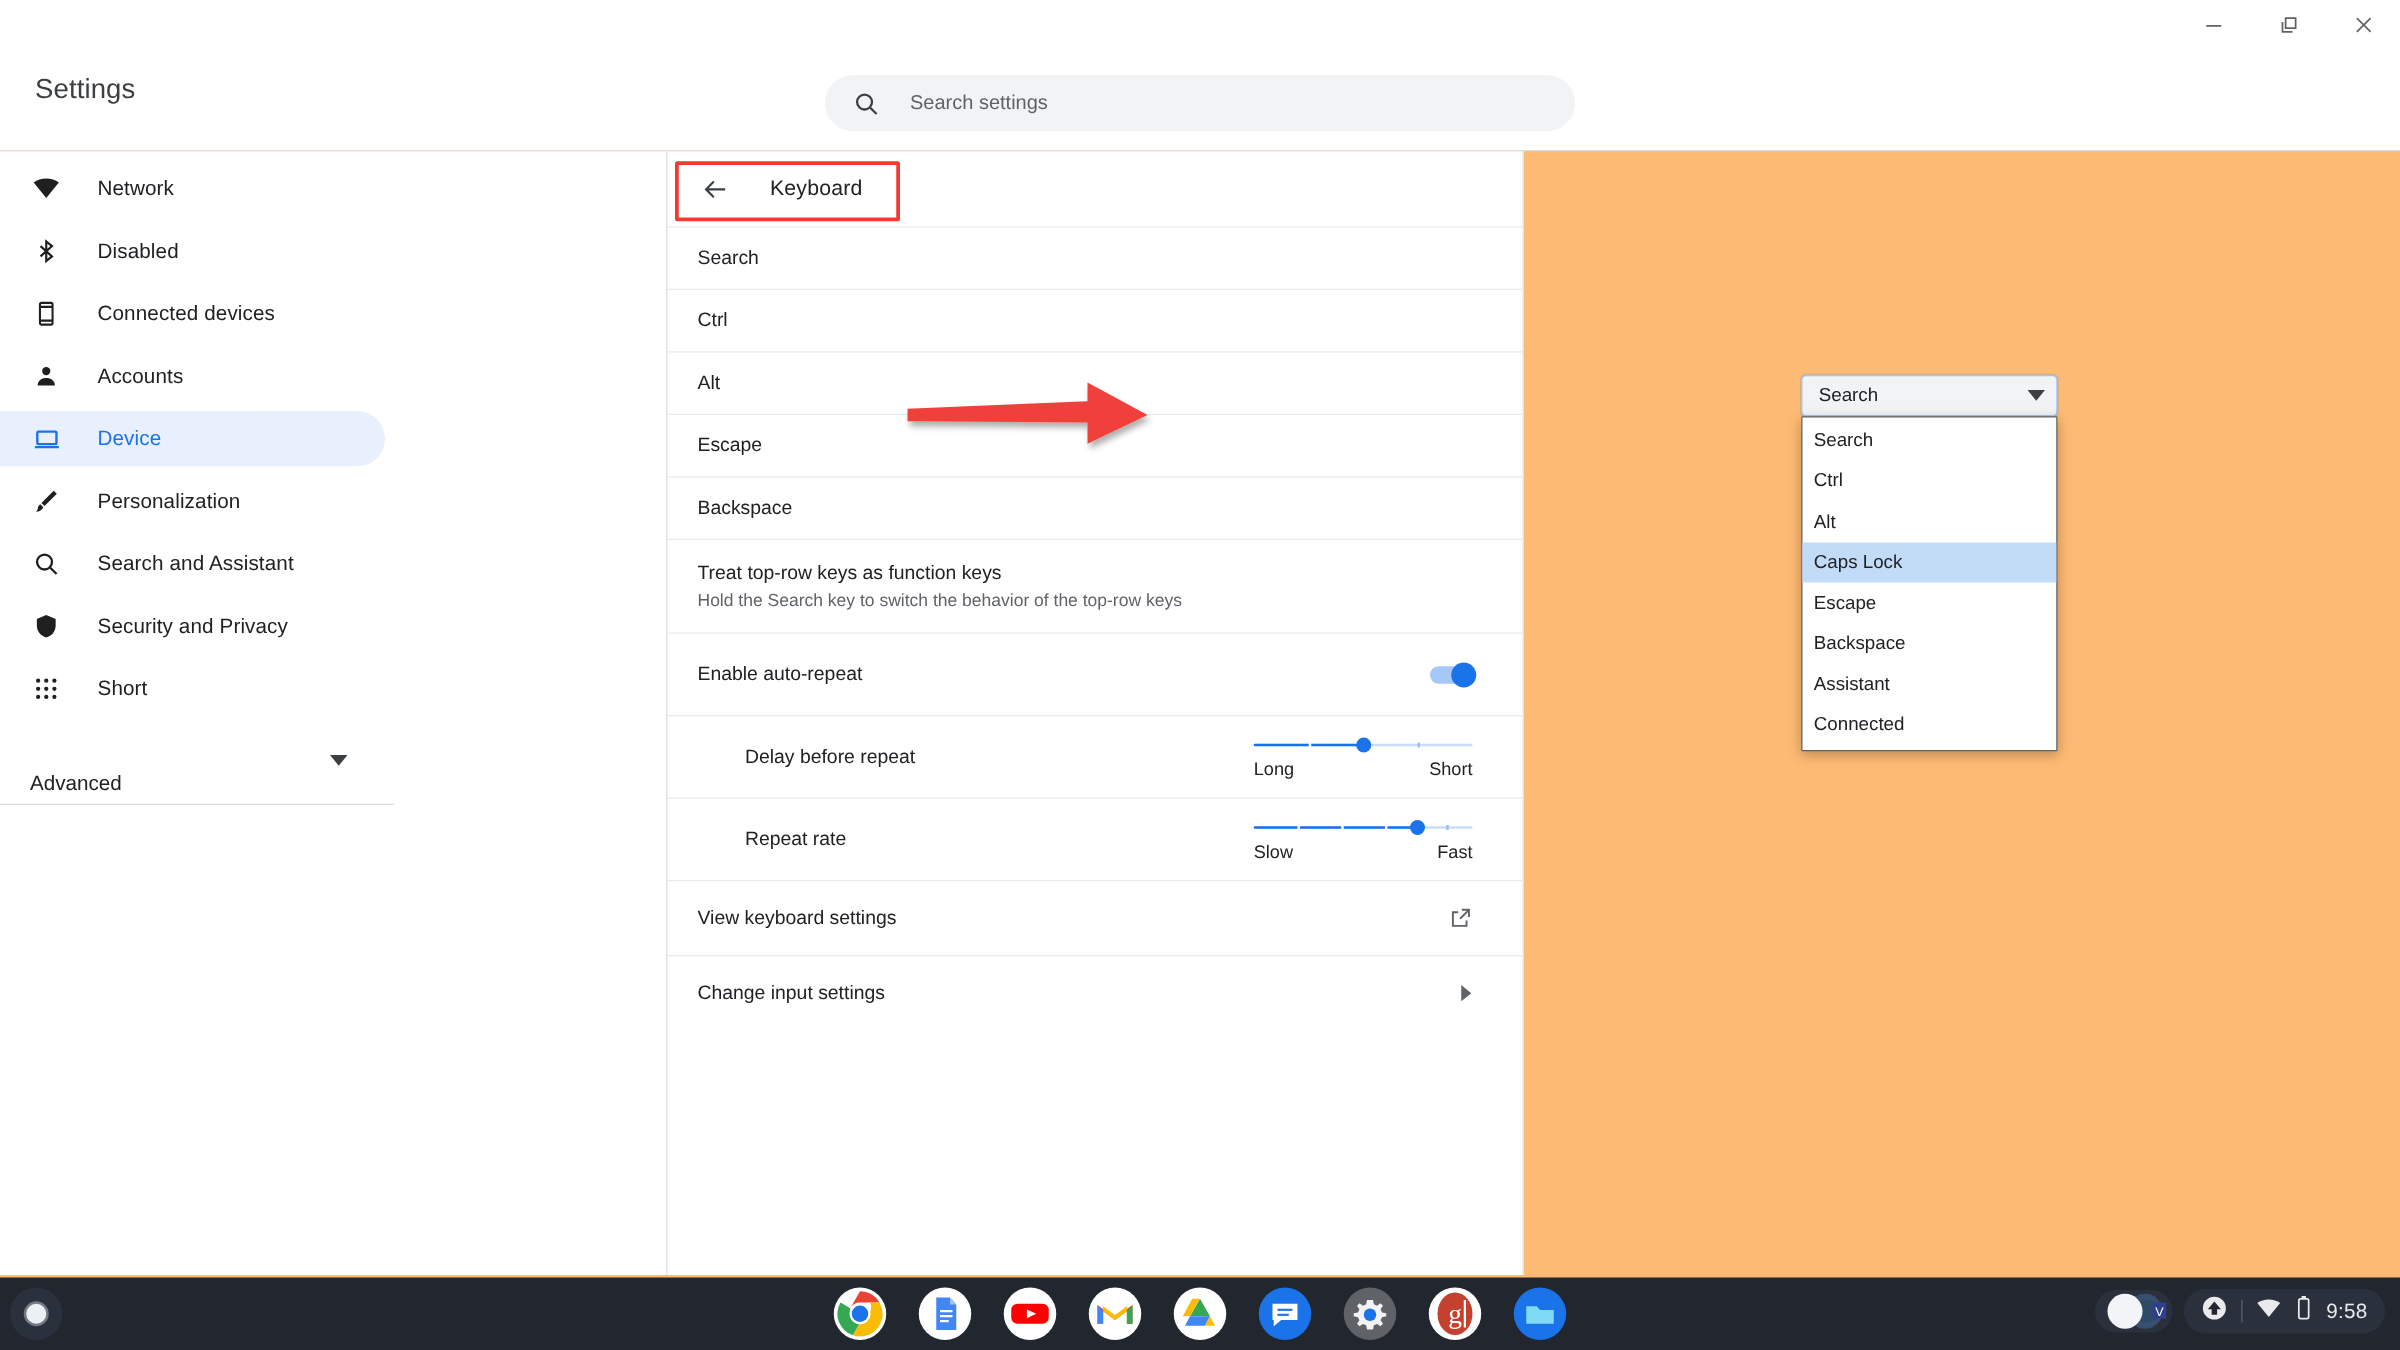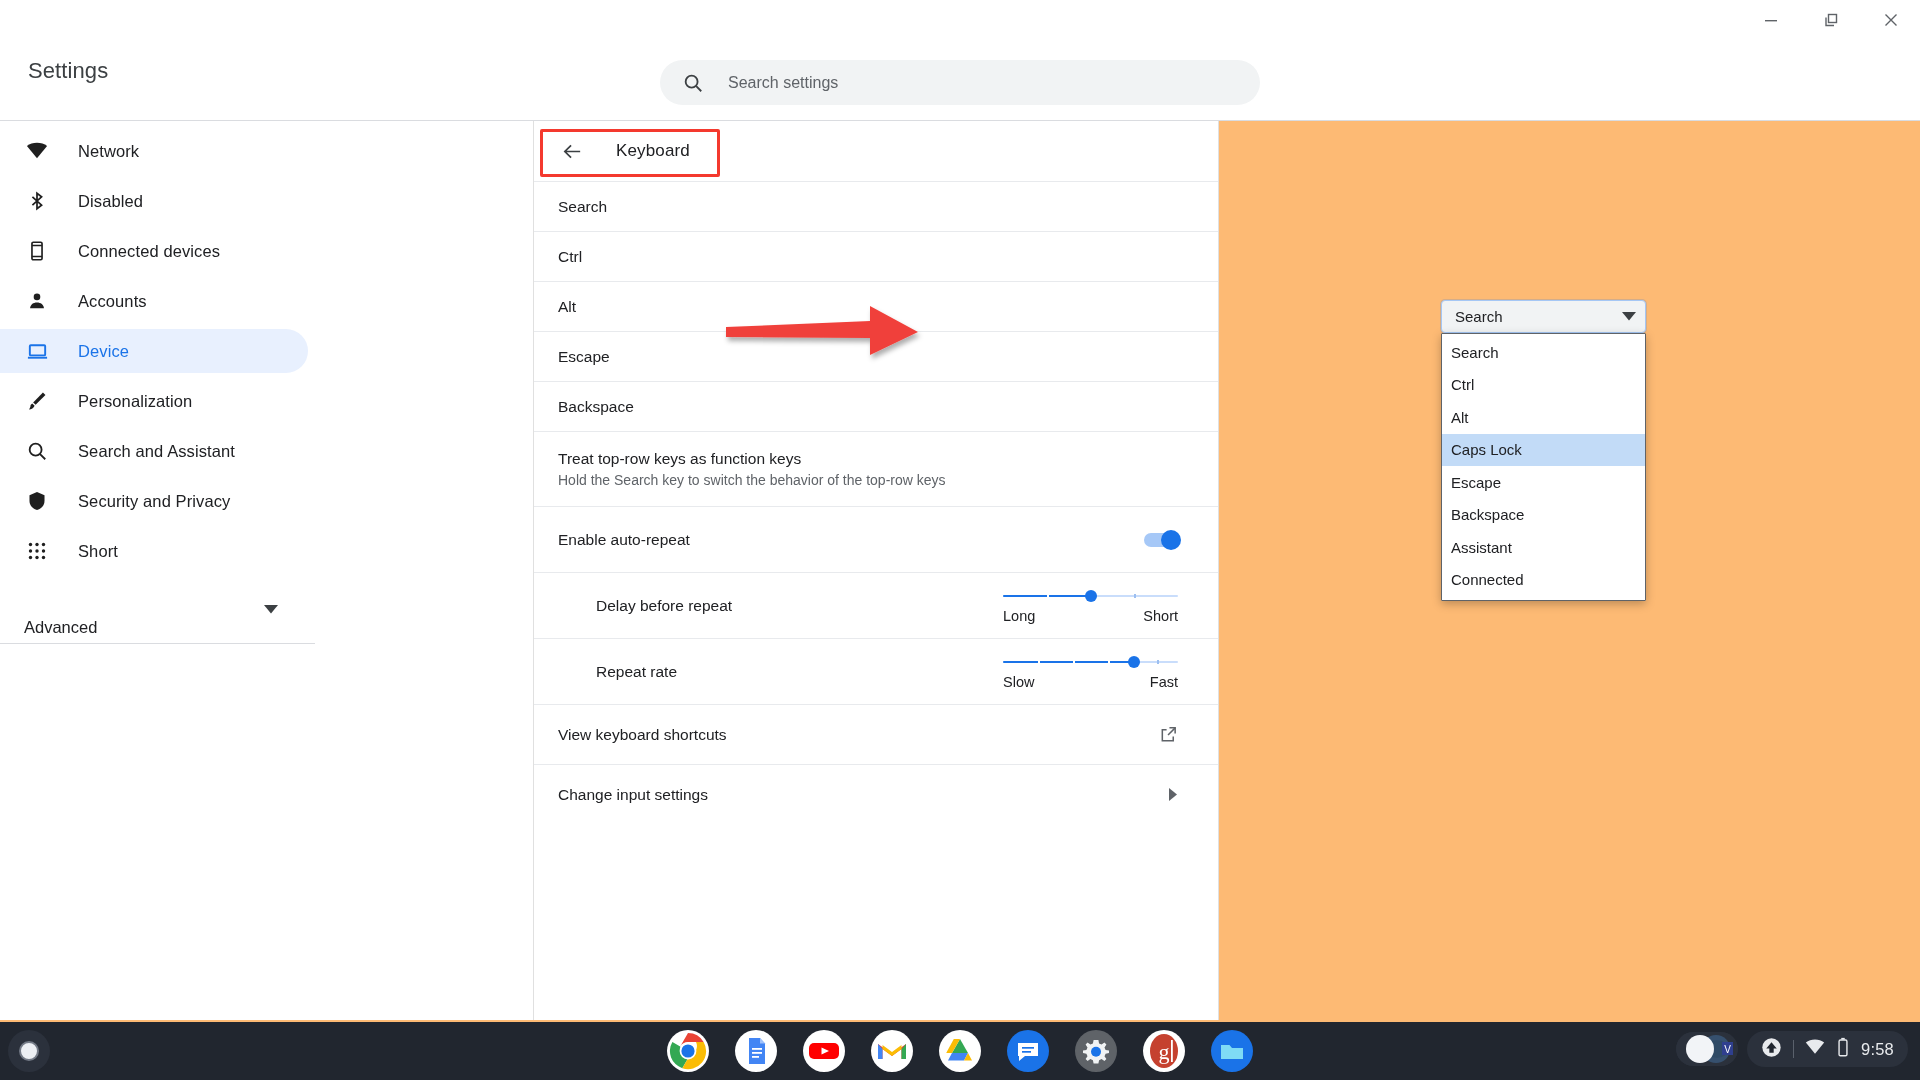--- a/index.html
+++ b/index.html
@@ -427,21 +427,21 @@
           <div class="slider-knob" id="rate-knob" style="left: 75%;"></div>
         </div>
         <div class="slider-labels">
           <span>Slow</span>
           <span>Fast</span>
         </div>
       </div>
     </div>
 
     <div class="row r-shortcut">
-      <span class="rlabel">View keyboard shortcuts</span>
+      <span class="rlabel">View keyboard settings</span>
       <span class="ext-icon">
         <svg width="19" height="19" viewBox="0 0 20 20" fill="none" stroke="currentColor" stroke-width="1.6">
           <path d="M11 3 H17 V9"></path>
             <path d="M17 3 L9.5 10.5"></path>
           <path d="M15 12 V16.5 H3.5 V5 H8"></path>
         </svg>
       </span>
     </div>
 
     <div class="row r-input">

